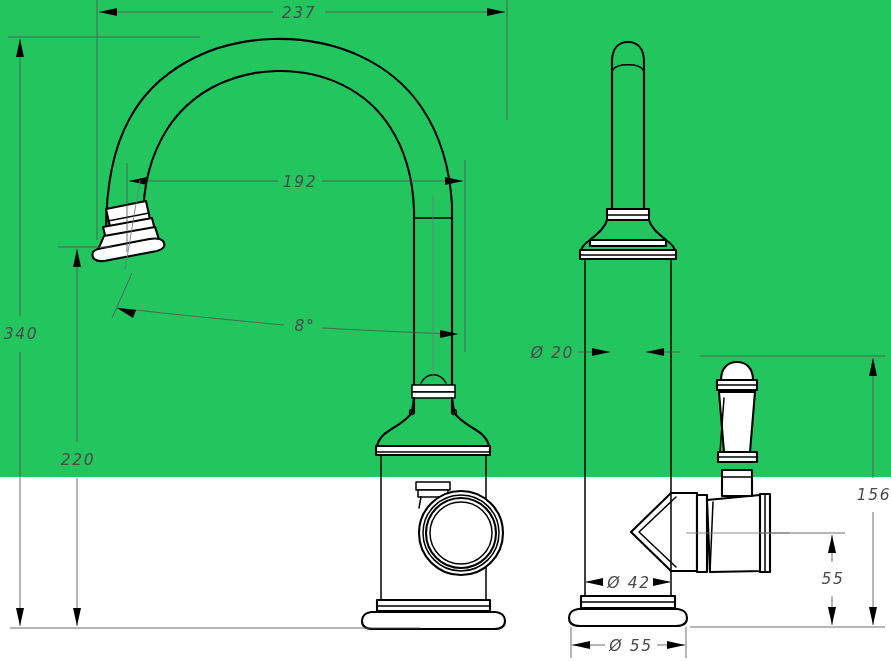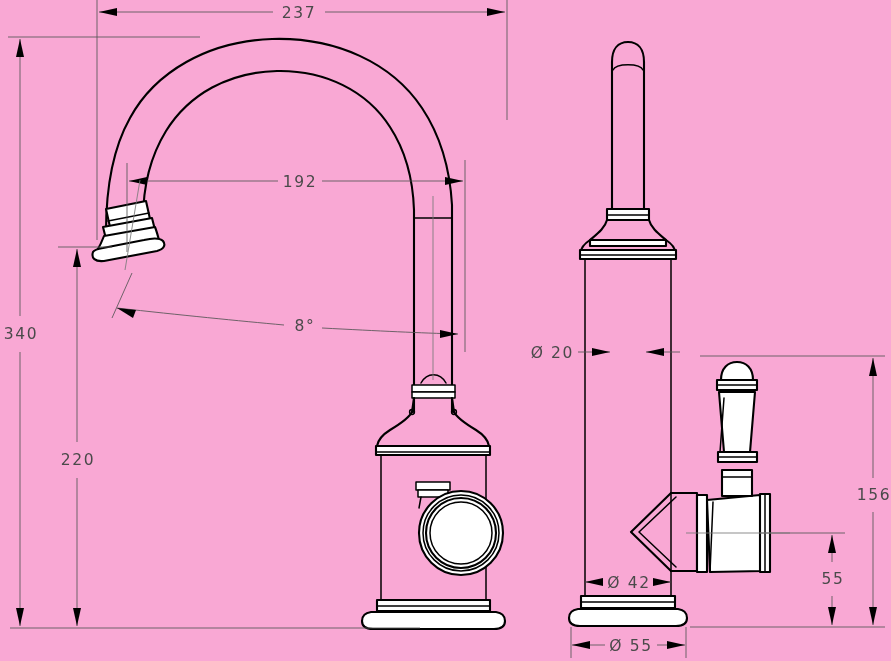--- a/index.html
+++ b/index.html
@@ -10,22 +10,23 @@
   }
   body {
     width: 891px;
     height: 661px;
     overflow: hidden;
     font-family: "Liberation Sans", sans-serif;
   }
   #drawing-root {
     position: relative;
     width: 891px;
-    height: 661px;
-    background: #f9a8d4;
+    height: 477px;
+    background: #22c55e;
+    font-style: italic;
   }
   svg.sheet {
     position: absolute;
     top: 0;
     left: 0;
     width: 891px;
     height: 661px;
     display: block;
   }
   

